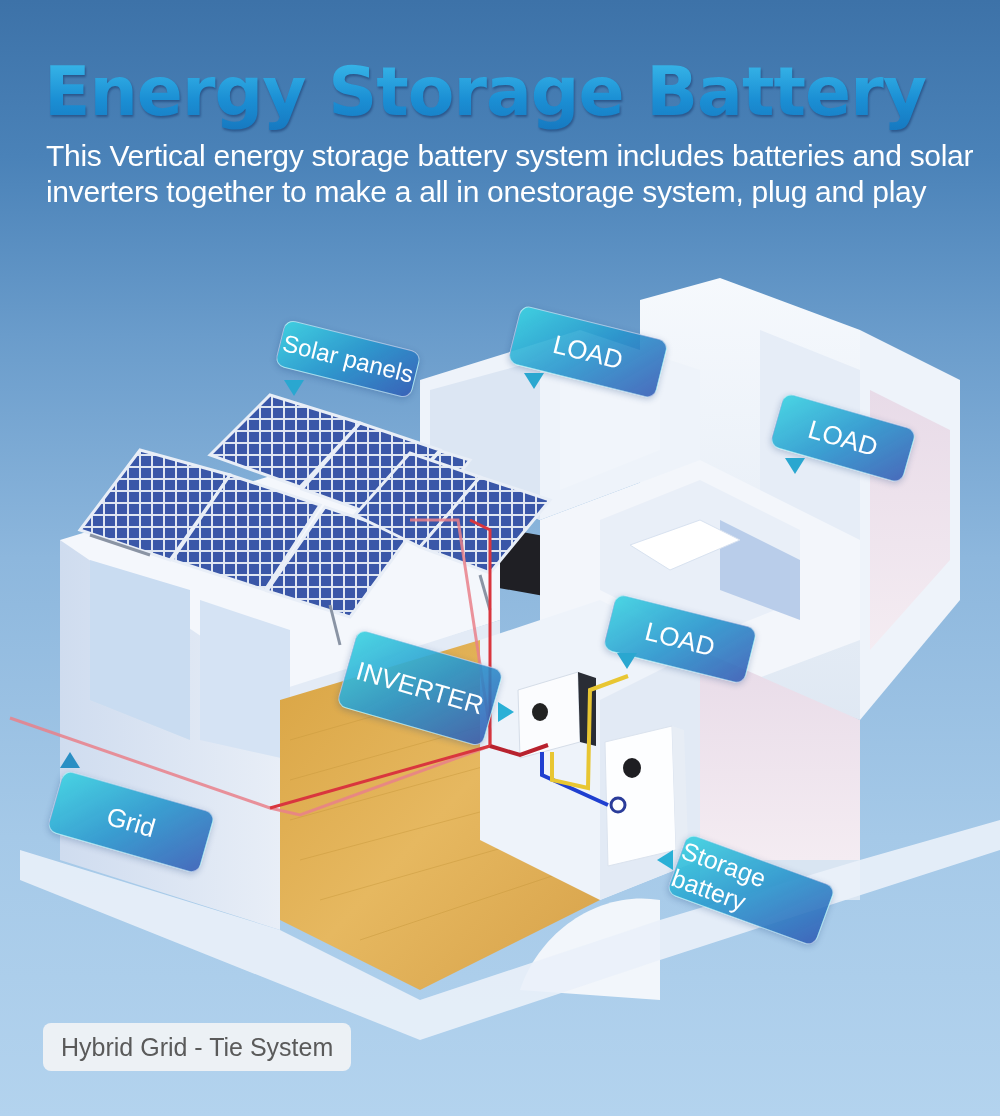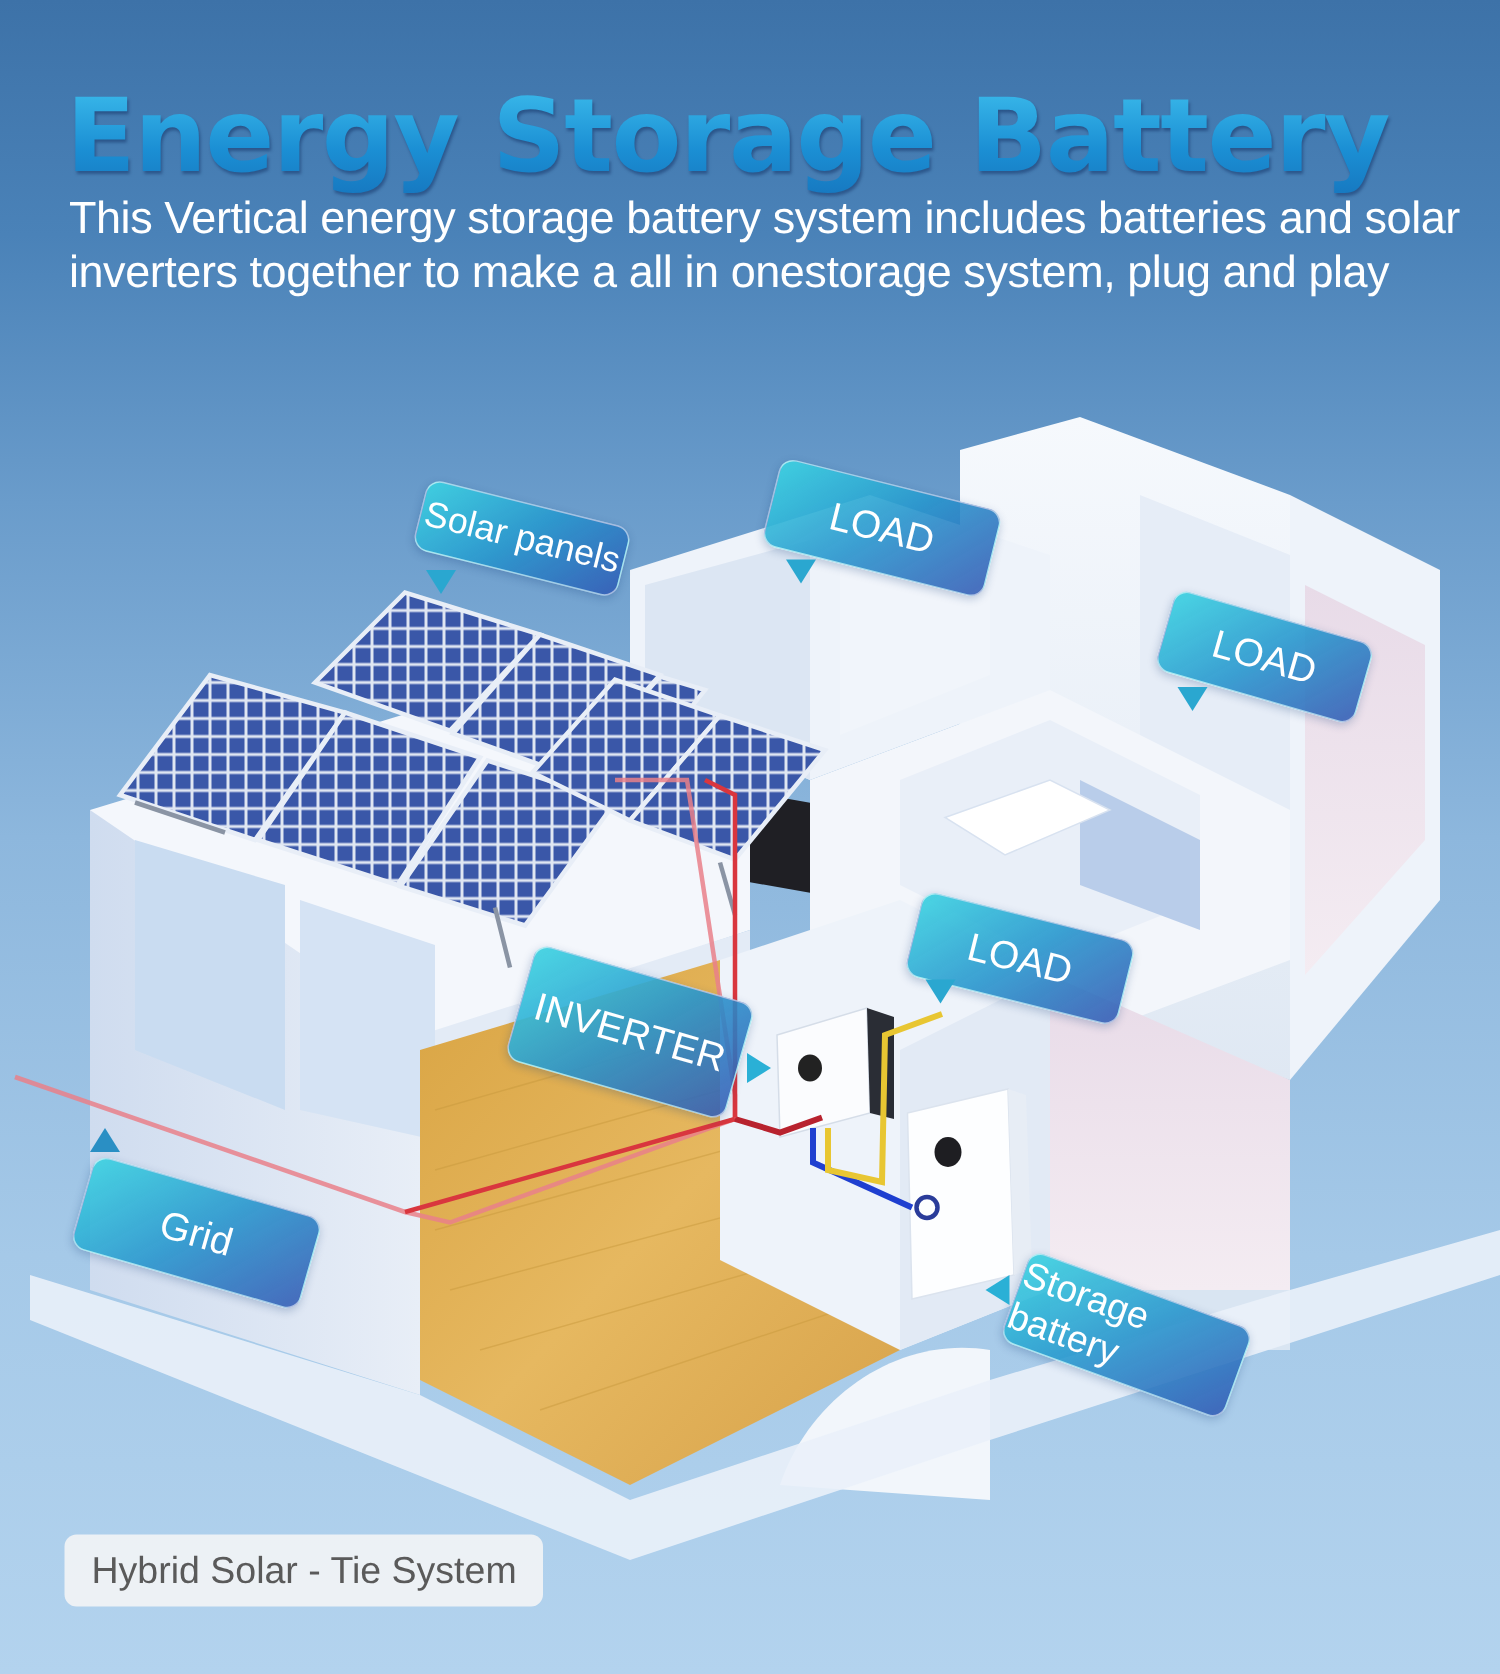--- a/index.html
+++ b/index.html
@@ -12,21 +12,21 @@
   .title {
     position: absolute; left: 44px; top: 52px;
     font-family: "DejaVu Sans", sans-serif;
     font-weight: bold; font-size: 68px; letter-spacing: -1px;
     color: #1a9ad8;
     background: linear-gradient(180deg, #3fc0ee 0%, #1b8fd4 60%, #1678c0 100%);
     -webkit-background-clip: text; background-clip: text; color: transparent;
     filter: drop-shadow(1px 2px 1px rgba(10,40,90,0.45));
   }
   .subtitle {
-    position: absolute; left: 46px; top: 128px; width: 930px;
+    position: absolute; left: 46px; top: 138px; width: 930px;
     font-family: "Liberation Sans", sans-serif;
     font-size: 30px; line-height: 36px; color: #ffffff;
     letter-spacing: -0.3px;
   }
   
   .scene { position: absolute; left: 0; top: 250px; width: 1000px; height: 866px; }
   .scene svg { position: absolute; left: 0; top: 0; }
   .label {
     position: absolute;
     color: #ffffff; font-family: "Liberation Sans", sans-serif;
@@ -192,14 +192,14 @@
   </div>
   <div class="pointer up" style="left:60px; top:502px;"></div>
 
   <div class="label" style="left:672px; top:608px; width:158px; height:64px; transform:rotate(20deg); font-size:25px;">
     <span>Storage battery</span>
   </div>
   <div class="pointer left" style="left:657px; top:600px;"></div>
 </div>
 
 <div class="caption">
-  <span>Hybrid Solar - Tie System</span>
+  <span>Hybrid Grid - Tie System</span>
 </div>
 
 </body></html>

